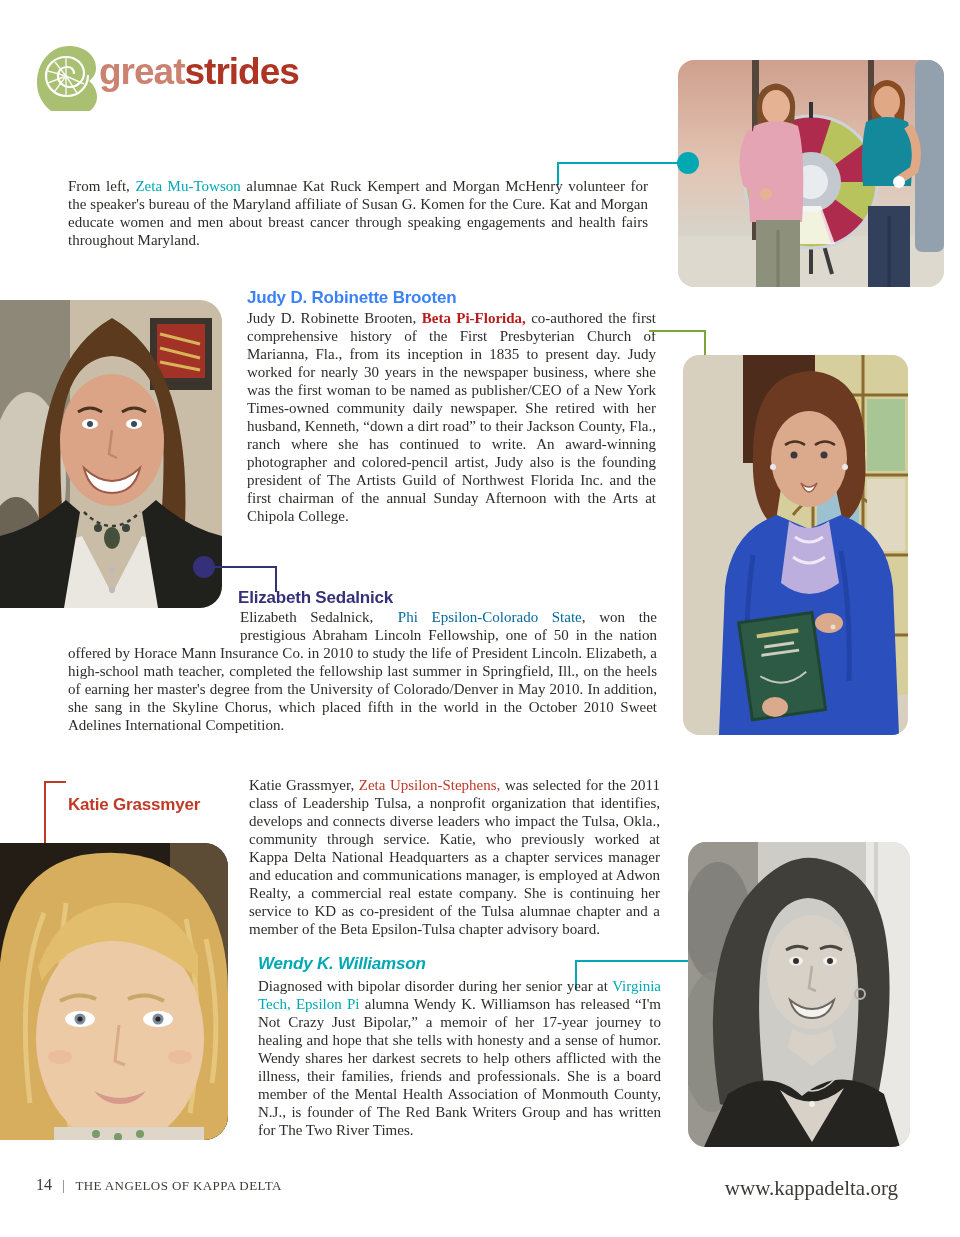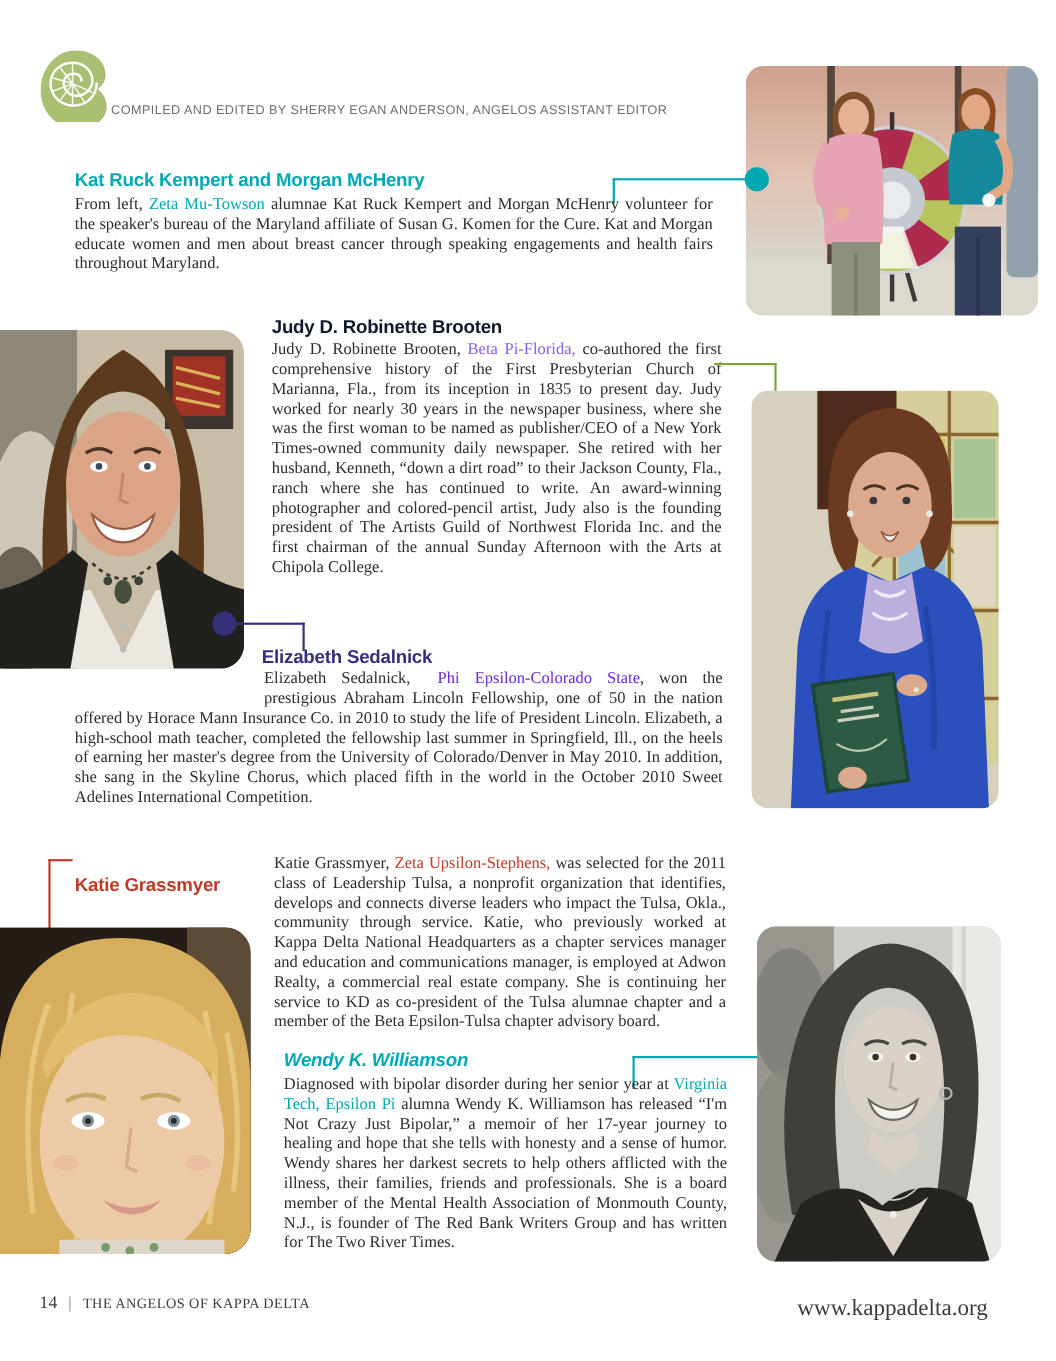--- a/index.html
+++ b/index.html
@@ -11,25 +11,25 @@
   .brand{left:99px;top:53px;font-family:"Liberation Sans",sans-serif;font-weight:bold;
          font-size:37px;letter-spacing:-1px;line-height:1;}
   .brand .lt{color:#cc8270;}
   .brand .dk{color:#ae3524;}
   .subtitle{left:101px;top:95px;font-family:"Liberation Sans",sans-serif;font-size:11.5px;
             color:#6e6e6e;letter-spacing:.4px;}
 
   
   .shead{font-family:"Liberation Sans",sans-serif;font-weight:bold;font-size:17px;
          letter-spacing:-.2px;white-space:nowrap;}
-  .c-teal{color:#00a8b4;} .c-green{color:#0f172a;} .c-navy{color:#34307a;text-align:right;} .c-red{color:#c03a28;margin-top:40px;}
+  .c-teal{color:#00a8b4;} .c-green{color:#3b82f6;} .c-navy{color:#34307a;text-align:right;} .c-red{color:#c03a28;margin-top:40px;}
 
   
   .body-p{font-size:15px;line-height:18px;text-align:justify;margin:0;}
-  .lk-teal{color:#00a8b4;} .lk-green{color:#8b5cf6;} .lk-navy{color:#6d28d9;margin-left:11px;} .lk-red{color:#c03a28;}
+  .lk-teal{color:#00a8b4;} .lk-green{color:#b91c1c;font-weight:bold;} .lk-navy{color:#0369a1;margin-left:11px;} .lk-red{color:#c03a28;}
 
   
   .hline,.vline{position:absolute;}
   .hline{height:2px;} .vline{width:2px;}
   .bg-teal{background:#00a8b4;} .bg-green{background:#7da33b;}
   .bg-navy{background:#34307a;} .bg-red{background:#c03a28;}
   .cdot{position:absolute;width:22px;height:22px;border-radius:50%;}
 
   
   .photo{position:absolute;overflow:hidden;}
@@ -50,21 +50,23 @@
 
 <div class="page">
 
   <div class="abs" style="left:35px;top:43px;width:66px;height:68px;">
     <svg width="66" height="68" viewBox="0 0 66 68">
       <path d="M34 3 C50 3 61 13 61 25 c0 6-3 10-7 13 5 4 8 10 8 16 0 12-12 20-27 20 C16 74 2 58 2 40 2 19 16 3 34 3z" fill="#a9bf71"></path>
       <path d="M53 32c0 12-9 21-21 21S11 44 11 33 20 14 31 14s18 8 18 16-7 14-14 14-12-5-12-11 4-9 9-9 7 3 7 7" fill="none" stroke="#ffffff" stroke-width="2.2"></path>
       <path d="M31 14 L31 33 M20 19 L31 33 M13 28 L31 33 M13 40 L31 33 M20 48 L31 33 M31 53 L31 33 M42 50 L31 33 M49 41 L31 33" stroke="#ffffff" stroke-width="1.4" opacity=".9"></path>
     </svg>
   </div>
-  <div class="abs subtitle">COMPILED AND EDITED BY SHERRY EGAN ANDERSON, ANGELOS ASSISTANT EDITOR</div>
+  <div class="abs brand">
+    <span class="lt">great</span><span class="dk">strides</span>
+  </div>
 
   <div class="photo" style="left:678px;top:60px;width:266px;height:227px;border-radius:16px;">
     <svg width="266" height="227" viewBox="0 0 266 227">
       <defs>
         <linearGradient id="sky1" x1="0" y1="0" x2="0" y2="1">
           <stop offset="0" stop-color="#cfa08e"></stop>
             <stop offset=".45" stop-color="#e2c3b2"></stop>
           <stop offset=".75" stop-color="#d8d3c9"></stop>
             <stop offset="1" stop-color="#e6e3da"></stop>
         </linearGradient>
@@ -102,21 +104,20 @@
       <circle cx="221" cy="122" r="6" fill="#ffffff"></circle>
       <rect x="190" y="146" width="42" height="81" fill="#32405c"></rect>
       <line x1="211" y1="156" x2="211" y2="227" stroke="#283450" stroke-width="3"></line>
     </svg>
   </div>
 
   <div class="vline bg-teal" style="left:557px;top:162px;height:23px;"></div>
   <div class="hline bg-teal" style="left:557px;top:162px;width:122px;"></div>
   <div class="cdot bg-teal" style="left:677px;top:152px;"></div>
 
-  <div class="abs shead c-teal" style="left:68px;top:154px;">Kat Ruck Kempert and Morgan McHenry</div>
   <p class="abs body-p" style="left:68px;top:177px;width:580px;"><span>From left, </span><span class="lk-teal">Zeta Mu-Towson</span><span> alumnae Kat Ruck Kempert and Morgan McHenry volunteer for the speaker's bureau of the Maryland affiliate of Susan G. Komen for the Cure. Kat and Morgan educate women and men about breast cancer through speaking engagements and health fairs throughout Maryland.</span></p>
 
   <div class="photo" style="left:0;top:300px;width:222px;height:308px;border-radius:0 22px 22px 0;">
     <svg width="222" height="308" viewBox="0 0 222 308">
       <rect width="222" height="308" fill="#c9bda8"></rect>
       <rect x="0" y="0" width="70" height="308" fill="#8e8878"></rect>
       <ellipse cx="28" cy="180" rx="38" ry="88" fill="#cfc8b8"></ellipse>
       <ellipse cx="16" cy="255" rx="30" ry="58" fill="#6b6354"></ellipse>
       <rect x="150" y="18" width="62" height="72" fill="#3a342c"></rect>
       <rect x="157" y="24" width="48" height="54" fill="#a23226"></rect>

